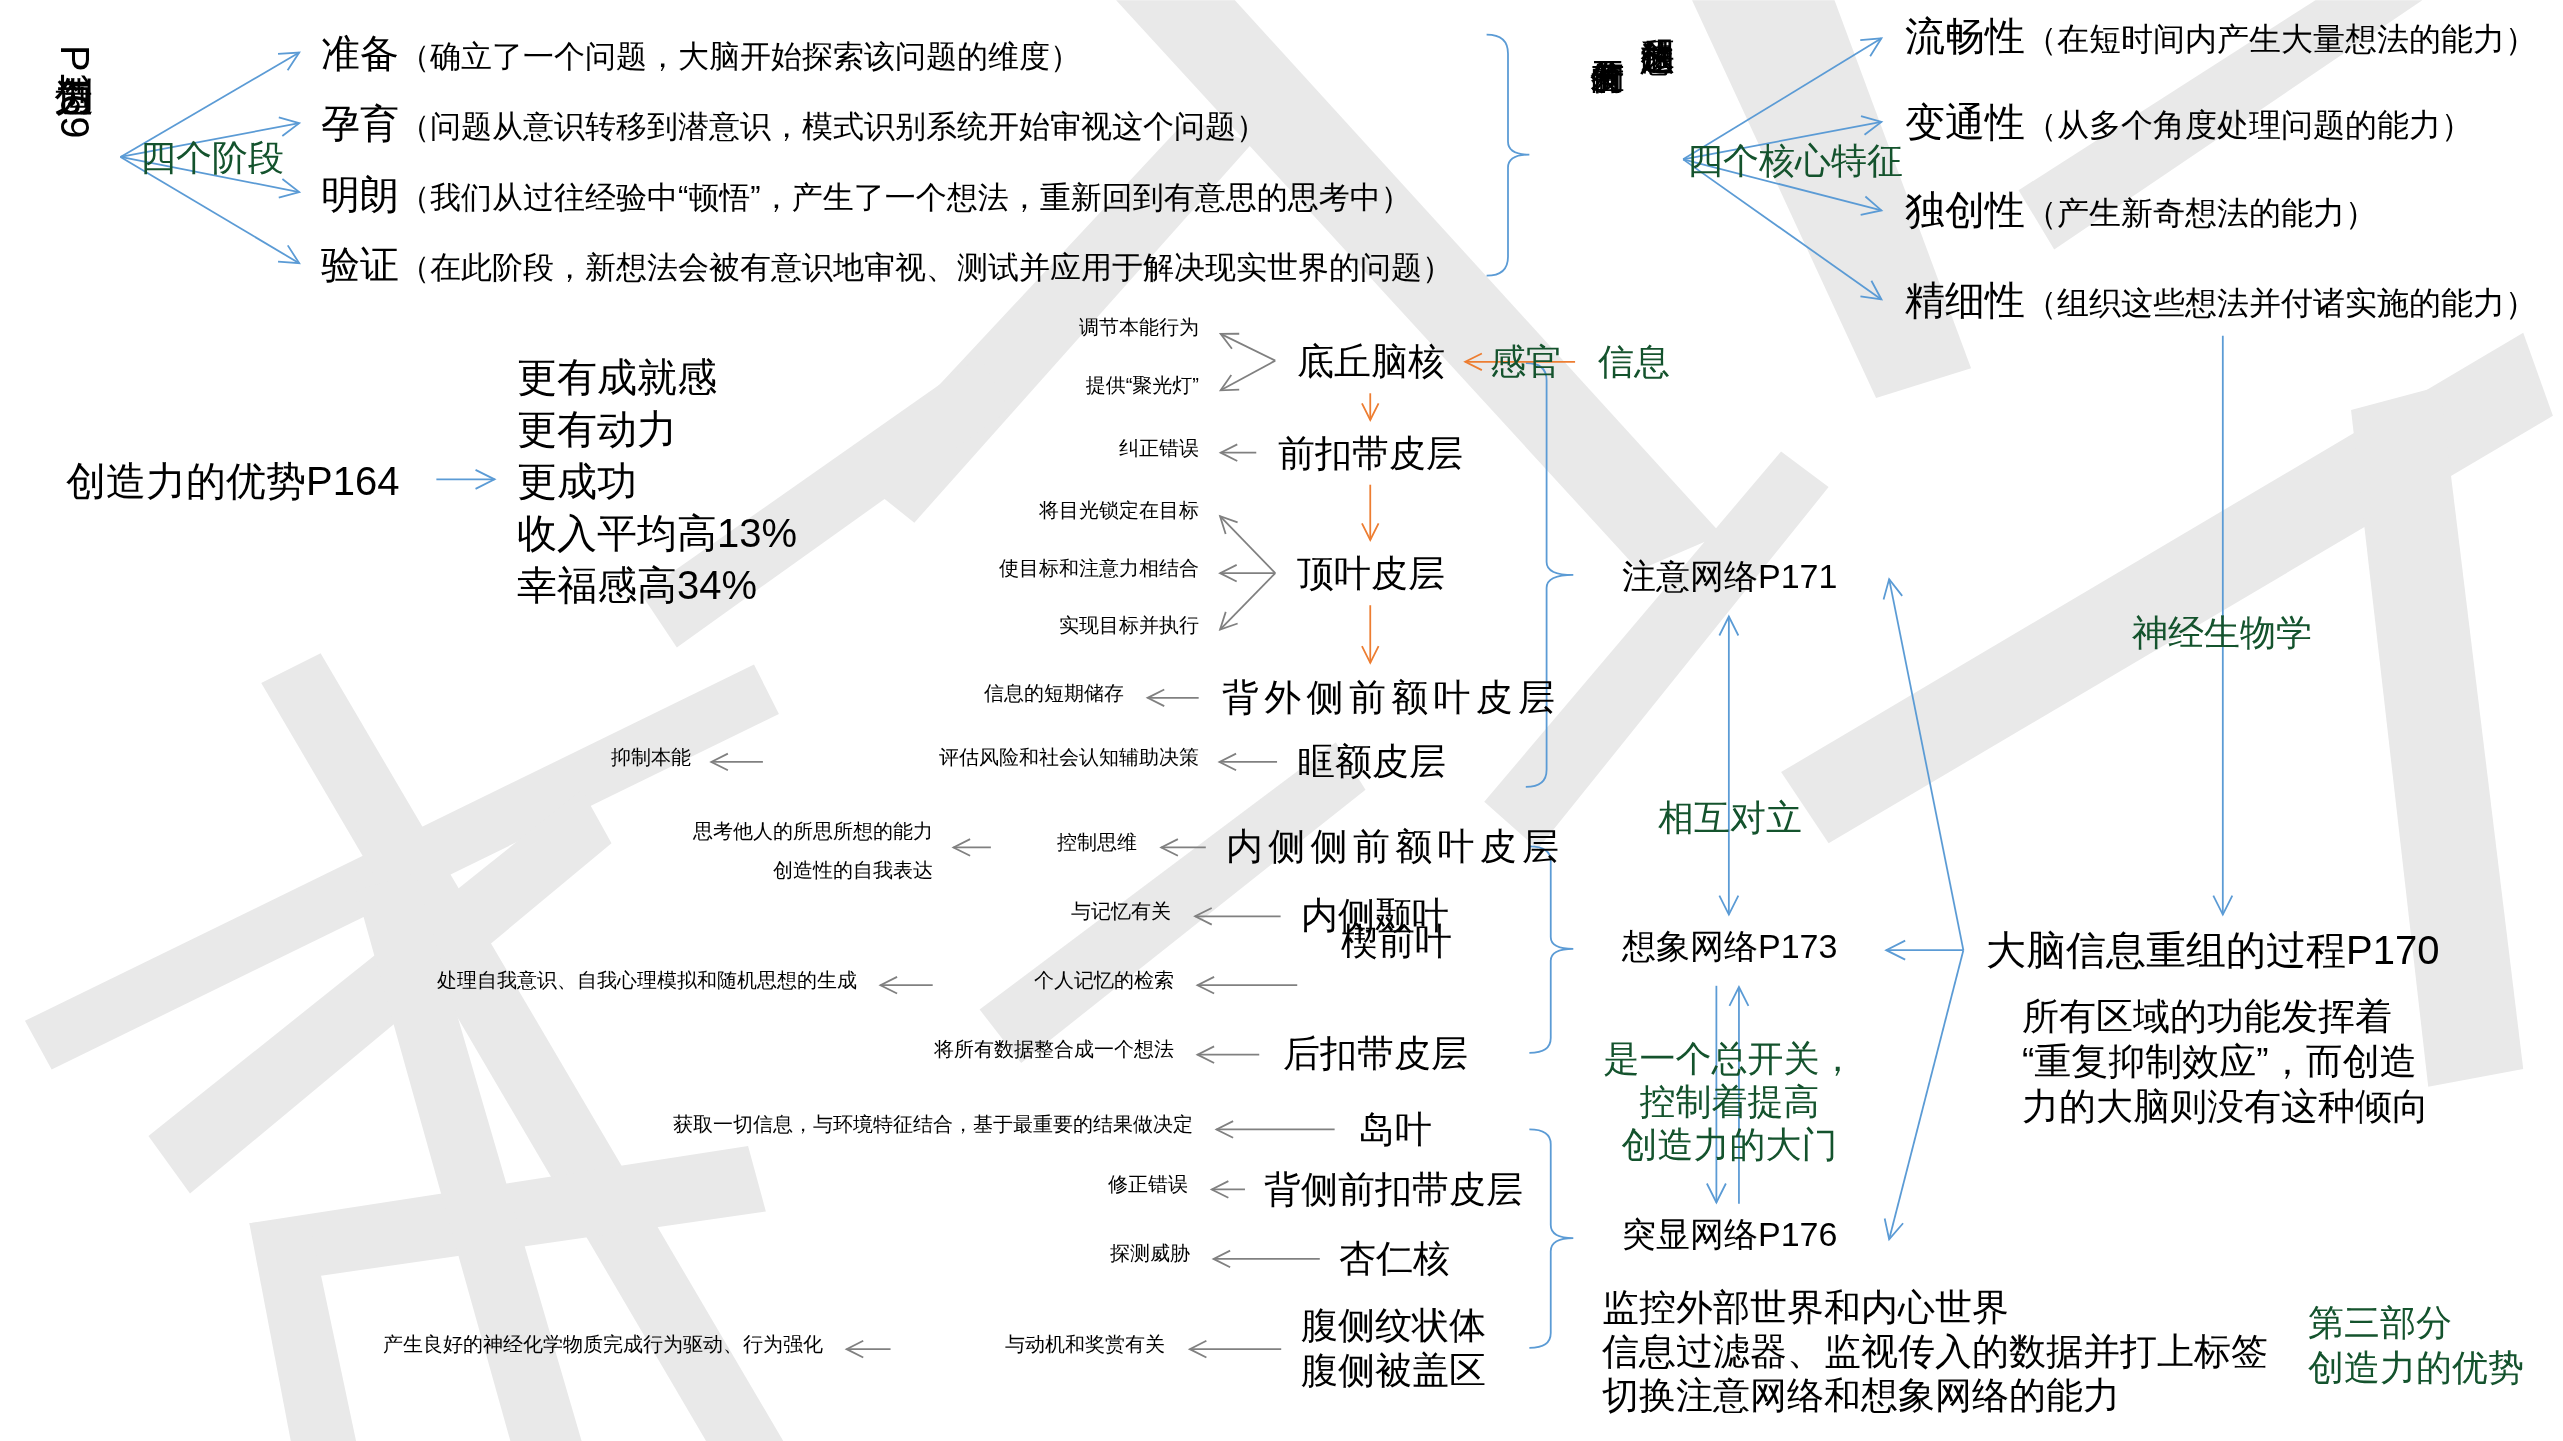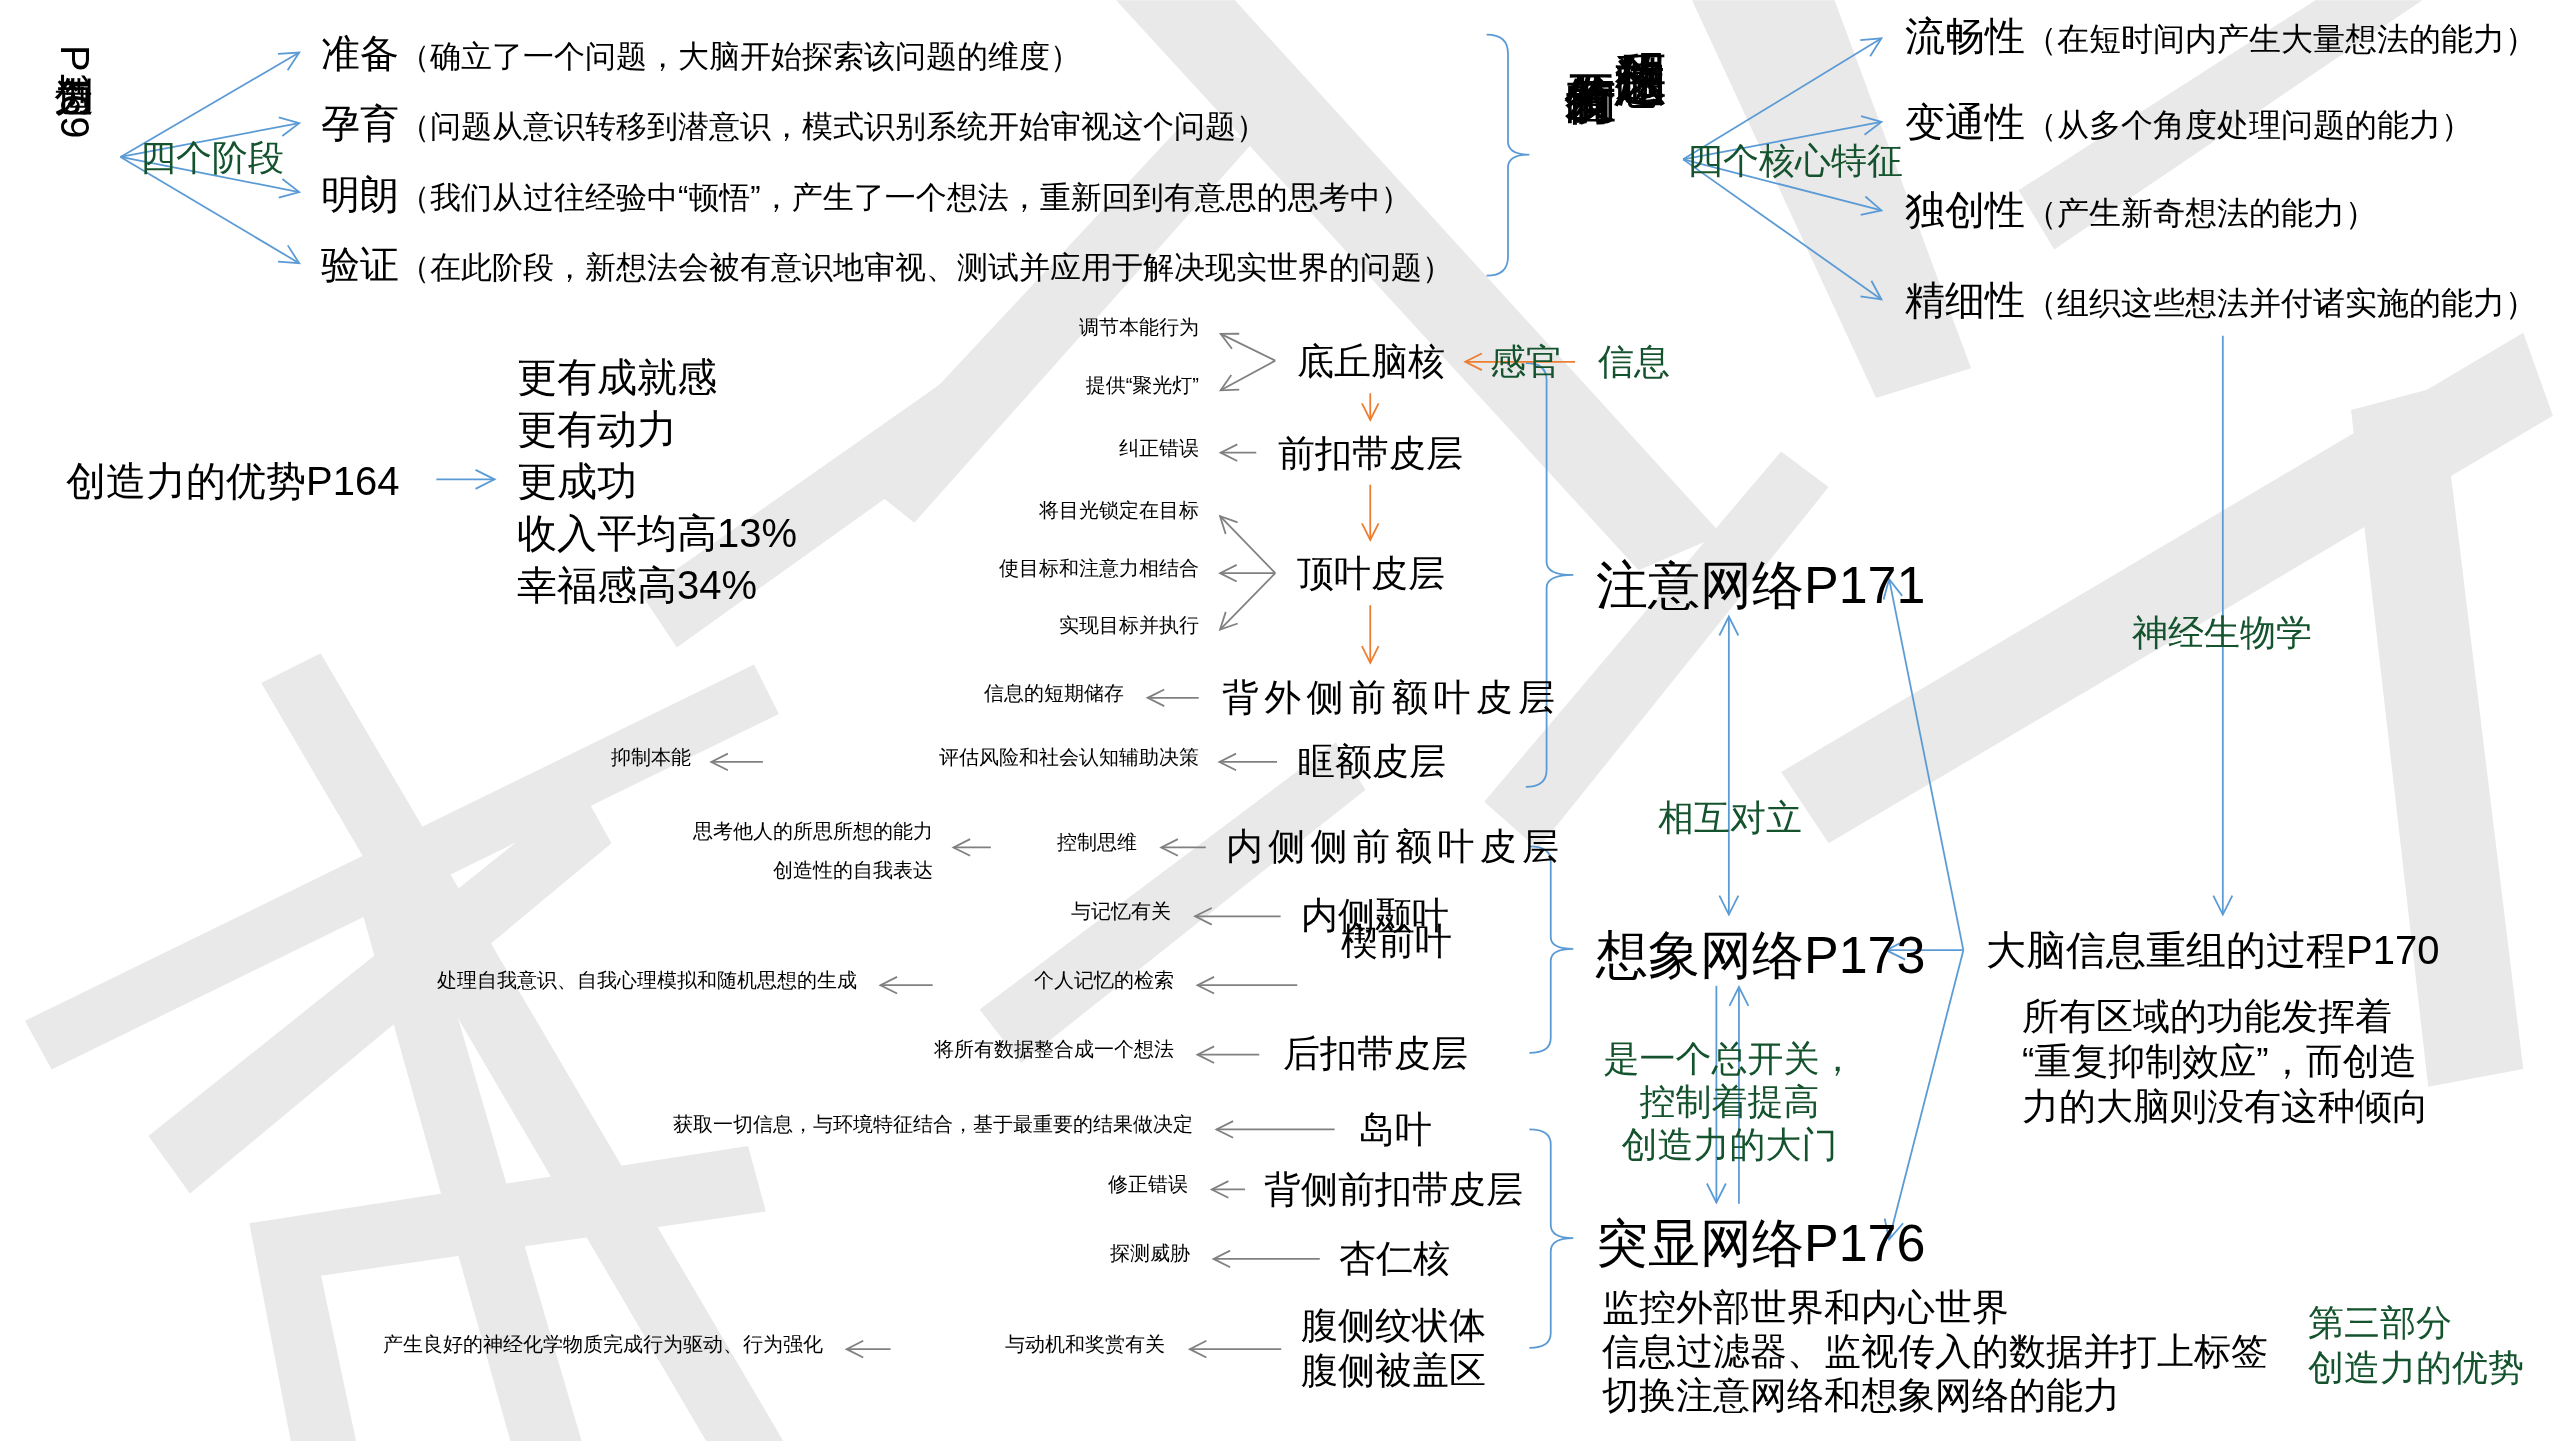--- a/index.html
+++ b/index.html
@@ -9,21 +9,21 @@
   #watermark { z-index: 0; }
   #connectors { z-index: 1; }
   .t { position: absolute; white-space: nowrap; line-height: 1; z-index: 2; }
   .vert { writing-mode: vertical-rl; text-orientation: mixed; }
   .gray { color: #14532d; }
   .fs52 { font-size: 20px; }
   .fs60 { font-size: 36px; }
   .fs61 { font-size: 36px; }
   .fs62 { font-size: 37px; }
   .fs68 { font-size: 40px; }
-  .fs70 { font-size: 52px; }
+  .fs70 { font-size: 34px; margin-left: 26px; }
   .row { position: absolute; display: flex; align-items: baseline; white-space: nowrap; z-index: 2; line-height: 1; }
   .stage-name { font-size: 39px; }
   .stage-desc { font-size: 31px; }
   .feat-name { font-size: 40px; }
   .feat-desc { font-size: 32px; }
   .wide { letter-spacing: 5.3px; }
   .list { position: absolute; z-index: 2; white-space: nowrap; }
   .list > div { white-space: nowrap; }
   .ra { text-align: right; }
   .ca { text-align: center; }

